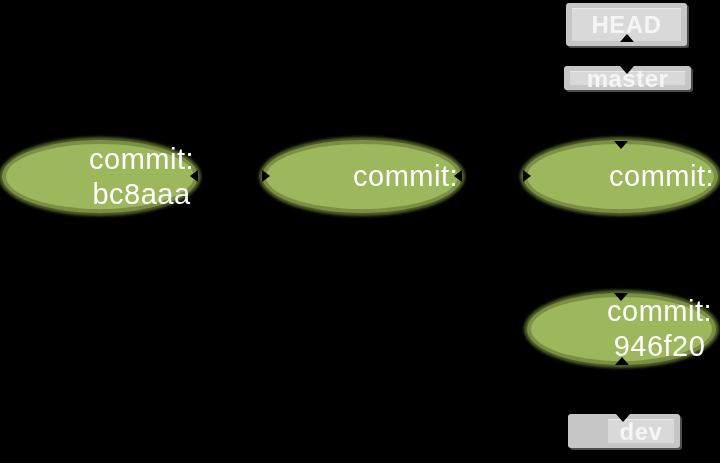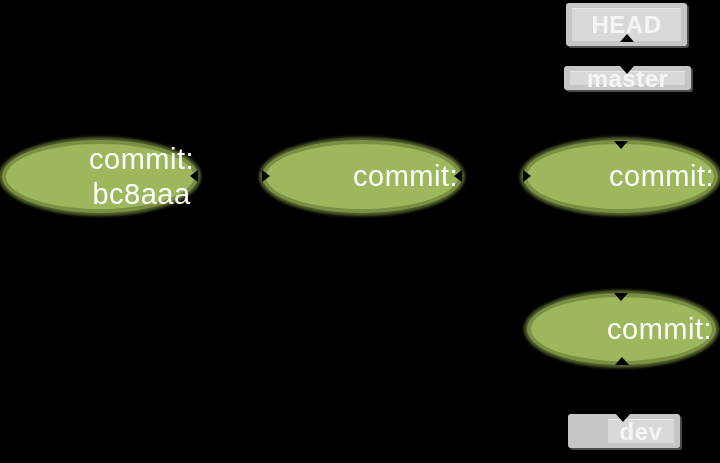--- a/index.html
+++ b/index.html
@@ -99,20 +99,21 @@
     </div>
   </div>
   <div class="commit c3">
     <div>
       <span class="l1">commit:</span>
     </div>
   </div>
   <div class="commit c4">
     <div>
       <span class="l1">commit:</span>
+      <span class="l2">946f20</span>
     </div>
   </div>
 
   <div class="notch up    n-head-bottom"></div>
   <div class="notch down  n-master-top"></div>
   <div class="notch up    n-master-bottom"></div>
   <div class="notch down  n-c3-top"></div>
   <div class="notch down  n-c4-top"></div>
   <div class="notch up    n-c4-bottom"></div>
   <div class="notch down  n-dev-top"></div>

